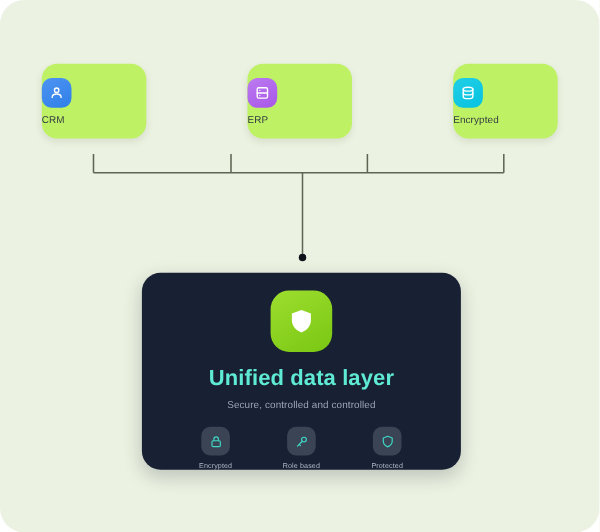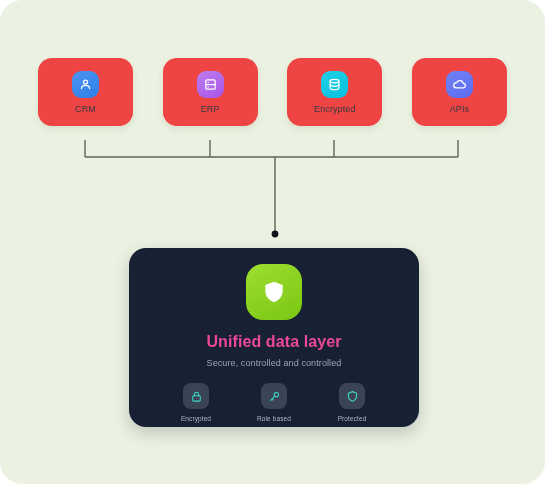--- a/index.html
+++ b/index.html
@@ -29,26 +29,26 @@
     left: 38px;
     top: 58px;
     width: 469px;
     height: 68px;
     display: flex;
     justify-content: space-between;
   }
   .src-card {
     width: 95px;
     height: 68px;
-    background: #ef4444;
+    background: #bef264;
     border-radius: 14px;
     box-shadow: 0 3px 7px rgba(40, 60, 30, 0.10);
     display: flex;
     flex-direction: column;
-    align-items: center;
+    align-items: flex-start;
     justify-content: center;
   }
   .src-icon {
     width: 27px;
     height: 27px;
     border-radius: 9px;
     display: flex;
     align-items: center;
     justify-content: center;
     margin-bottom: 7px;
@@ -96,23 +96,23 @@
     height: 56px;
     border-radius: 17px;
     margin-top: 16px;
     background: linear-gradient(150deg, #9ede2f 0%, #79c712 100%);
     display: flex;
     align-items: center;
     justify-content: center;
   }
   #panel-title {
     margin-top: 13px;
-    font-size: 16px;
+    font-size: 20px;
     font-weight: bold;
-    color: #ec4899;
+    color: #5eead4;
     letter-spacing: 0.1px;
   }
   #panel-subtitle {
     margin-top: 7px;
     font-size: 9px;
     color: #9aa5b6;
     letter-spacing: 0.1px;
   }
   #features {
     margin-top: 15px;
@@ -175,28 +175,20 @@
       <div class="src-icon ic-db">
         <svg width="15" height="15" viewBox="0 0 24 24" fill="none" stroke="#ffffff" stroke-width="2" stroke-linecap="round" stroke-linejoin="round">
           <ellipse cx="12" cy="6.5" rx="7" ry="2.8"></ellipse>
           <path d="M5 6.5v11c0 1.55 3.13 2.8 7 2.8s7-1.25 7-2.8v-11"></path>
           <path d="M5 12c0 1.55 3.13 2.8 7 2.8s7-1.25 7-2.8"></path>
         </svg>
       </div>
       <div class="src-label">Encrypted</div>
     </div>
 
-    <div class="src-card">
-      <div class="src-icon ic-api">
-        <svg width="15" height="15" viewBox="0 0 24 24" fill="none" stroke="#ffffff" stroke-width="2" stroke-linecap="round" stroke-linejoin="round">
-          <path d="M6.5 17.5h11a3.6 3.6 0 0 0 .4-7.2 5.4 5.4 0 0 0-10.3-1.2 3.9 3.9 0 0 0-1.1 8.4z"></path>
-        </svg>
-      </div>
-      <div class="src-label">APIs</div>
-    </div>
 
   </div>
 
   <svg id="connectors" viewBox="0 0 545 484">
     <g stroke="#5c6652" stroke-width="1.4" fill="none">
       <line x1="85" y1="140" x2="85" y2="157"></line>
       <line x1="210" y1="140" x2="210" y2="157"></line>
       <line x1="334" y1="140" x2="334" y2="157"></line>
       <line x1="458" y1="140" x2="458" y2="157"></line>
       <line x1="85" y1="157" x2="458" y2="157"></line>

